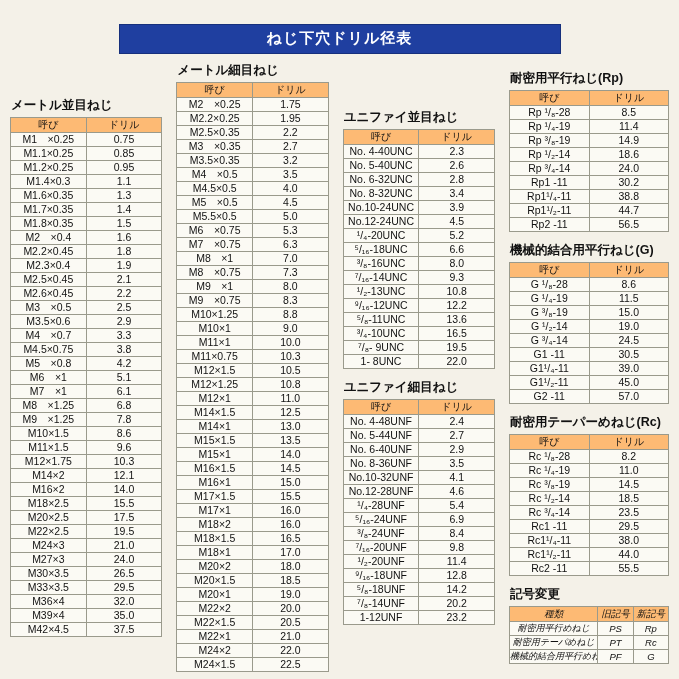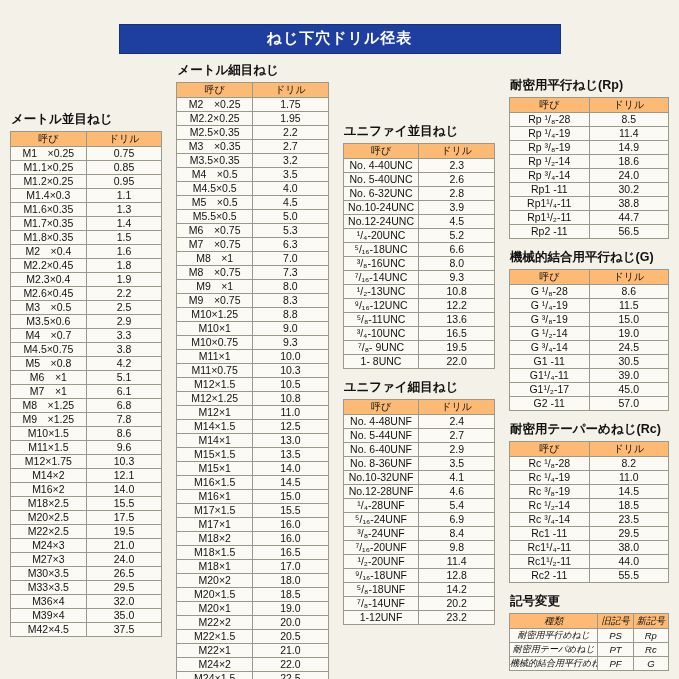--- a/index.html
+++ b/index.html
@@ -103,20 +103,24 @@
             </tr>
             <tr>
               <td class="l">M2.2×0.45</td>
               <td>1.8</td>
             </tr>
             <tr>
               <td class="l">M2.3×0.4</td>
               <td>1.9</td>
             </tr>
             <tr>
+              <td class="l">M2.5×0.45</td>
+              <td>2.1</td>
+            </tr>
+            <tr>
               <td class="l">M2.6×0.45</td>
               <td>2.2</td>
             </tr>
             <tr>
               <td class="l">M3　×0.5</td>
               <td>2.5</td>
             </tr>
             <tr>
               <td class="l">M3.5×0.6</td>
               <td>2.9</td>
@@ -285,24 +289,20 @@
             </tr>
             <tr>
               <td class="l">M10×1.25</td>
               <td>8.8</td>
             </tr>
             <tr>
               <td class="l">M10×1</td>
               <td>9.0</td>
             </tr>
             <tr>
-              <td class="l">M10×0.75</td>
-              <td>9.3</td>
-            </tr>
-            <tr>
               <td class="l">M11×1</td>
               <td>10.0</td>
             </tr>
             <tr>
               <td class="l">M11×0.75</td>
               <td>10.3</td>
             </tr>
             <tr>
               <td class="l">M12×1.5</td>
               <td>10.5</td>
@@ -411,20 +411,24 @@
             </tr>
             <tr>
               <td class="l">No. 5-40UNC</td>
               <td>2.6</td>
             </tr>
             <tr>
               <td class="l">No. 6-32UNC</td>
               <td>2.8</td>
             </tr>
             <tr>
+              <td class="l">No. 8-32UNC</td>
+              <td>3.4</td>
+            </tr>
+            <tr>
               <td class="l">No.10-24UNC</td>
               <td>3.9</td>
             </tr>
             <tr>
               <td class="l">No.12-24UNC</td>
               <td>4.5</td>
             </tr>
             <tr>
               <td class="l">¹/₄-20UNC</td>
               <td>5.2</td>
@@ -625,21 +629,21 @@
             </tr>
             <tr>
               <td class="l">G1   -11</td>
               <td>30.5</td>
             </tr>
             <tr>
               <td class="l">G1¹/₄-11</td>
               <td>39.0</td>
             </tr>
             <tr>
-              <td class="l">G1¹/₂-17</td>
+              <td class="l">G1¹/₂-11</td>
               <td>45.0</td>
             </tr>
             <tr>
               <td class="l">G2   -11</td>
               <td>57.0</td>
             </tr>
           </tbody>
       </table>
 
       <div class="gap"></div>

